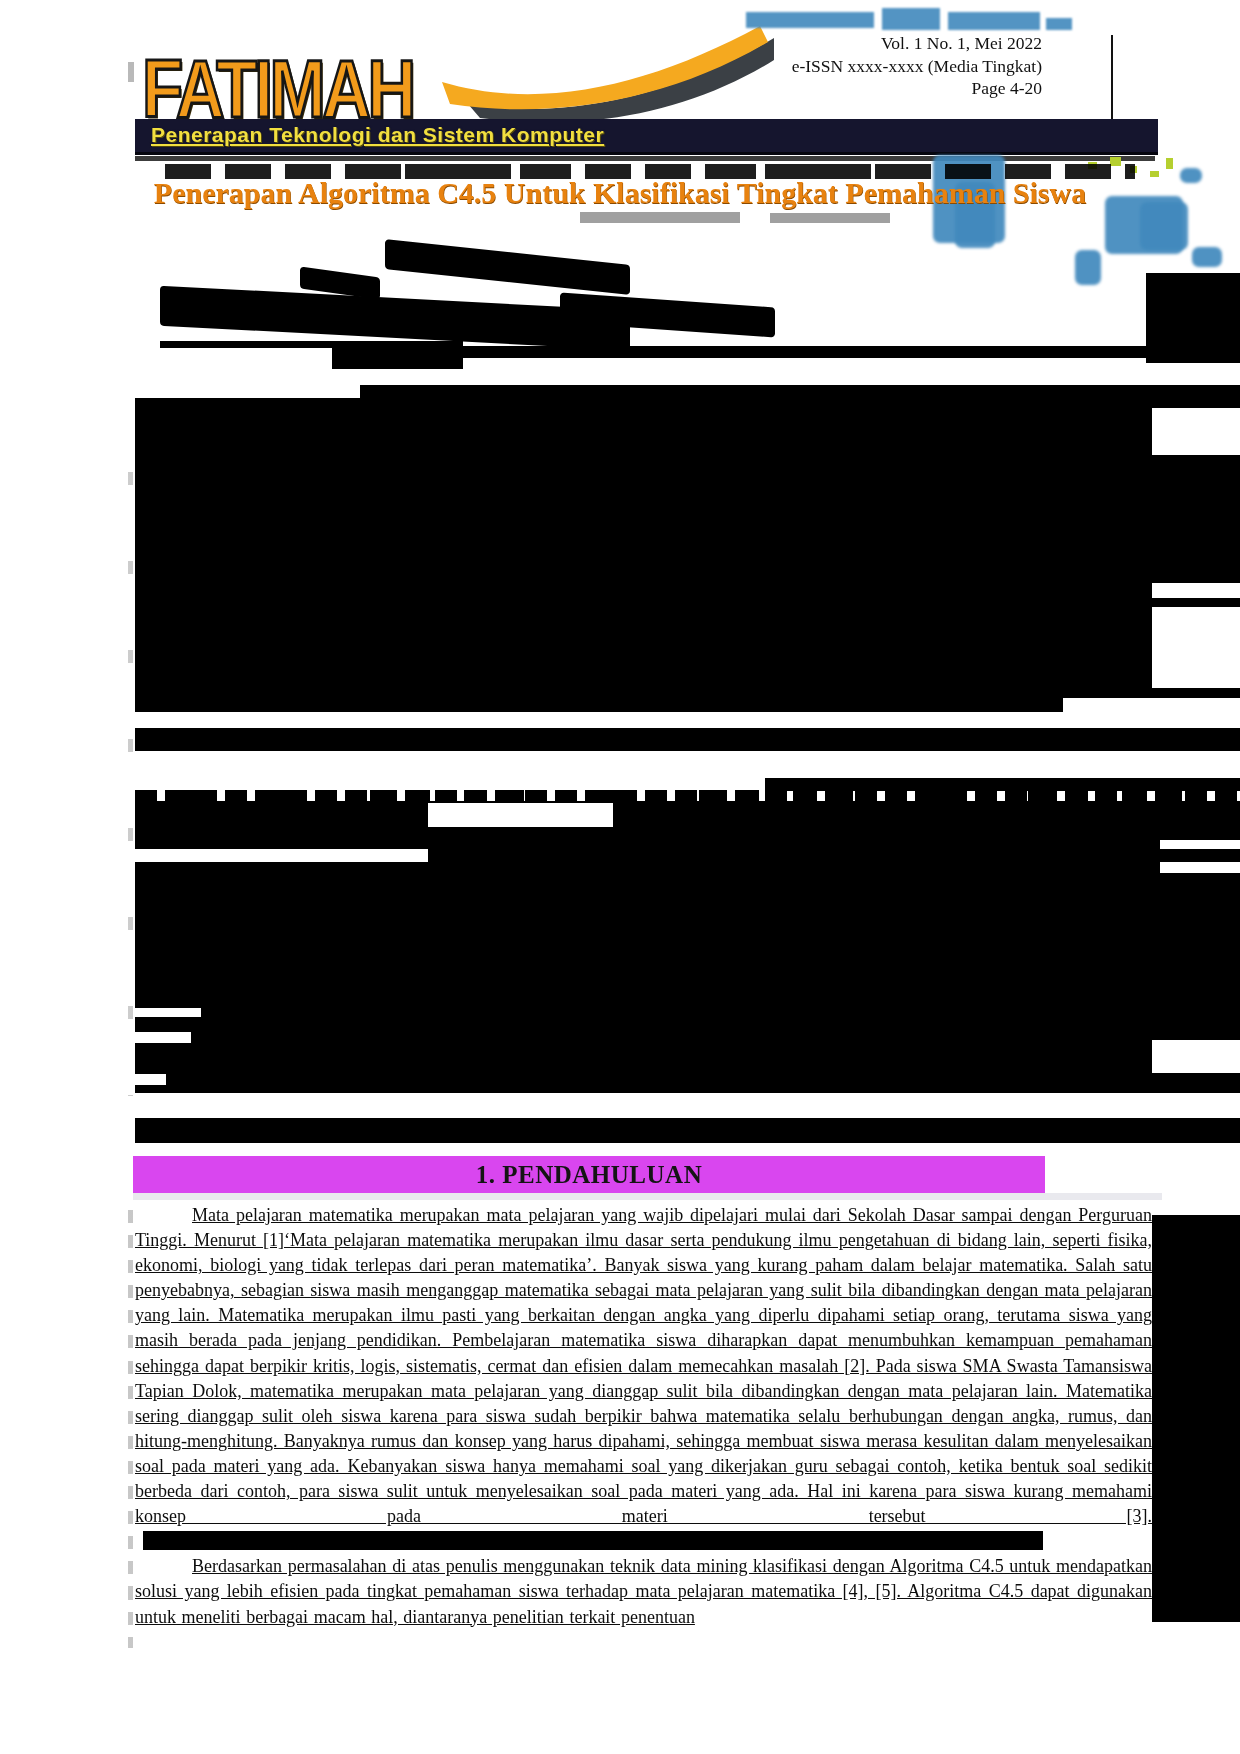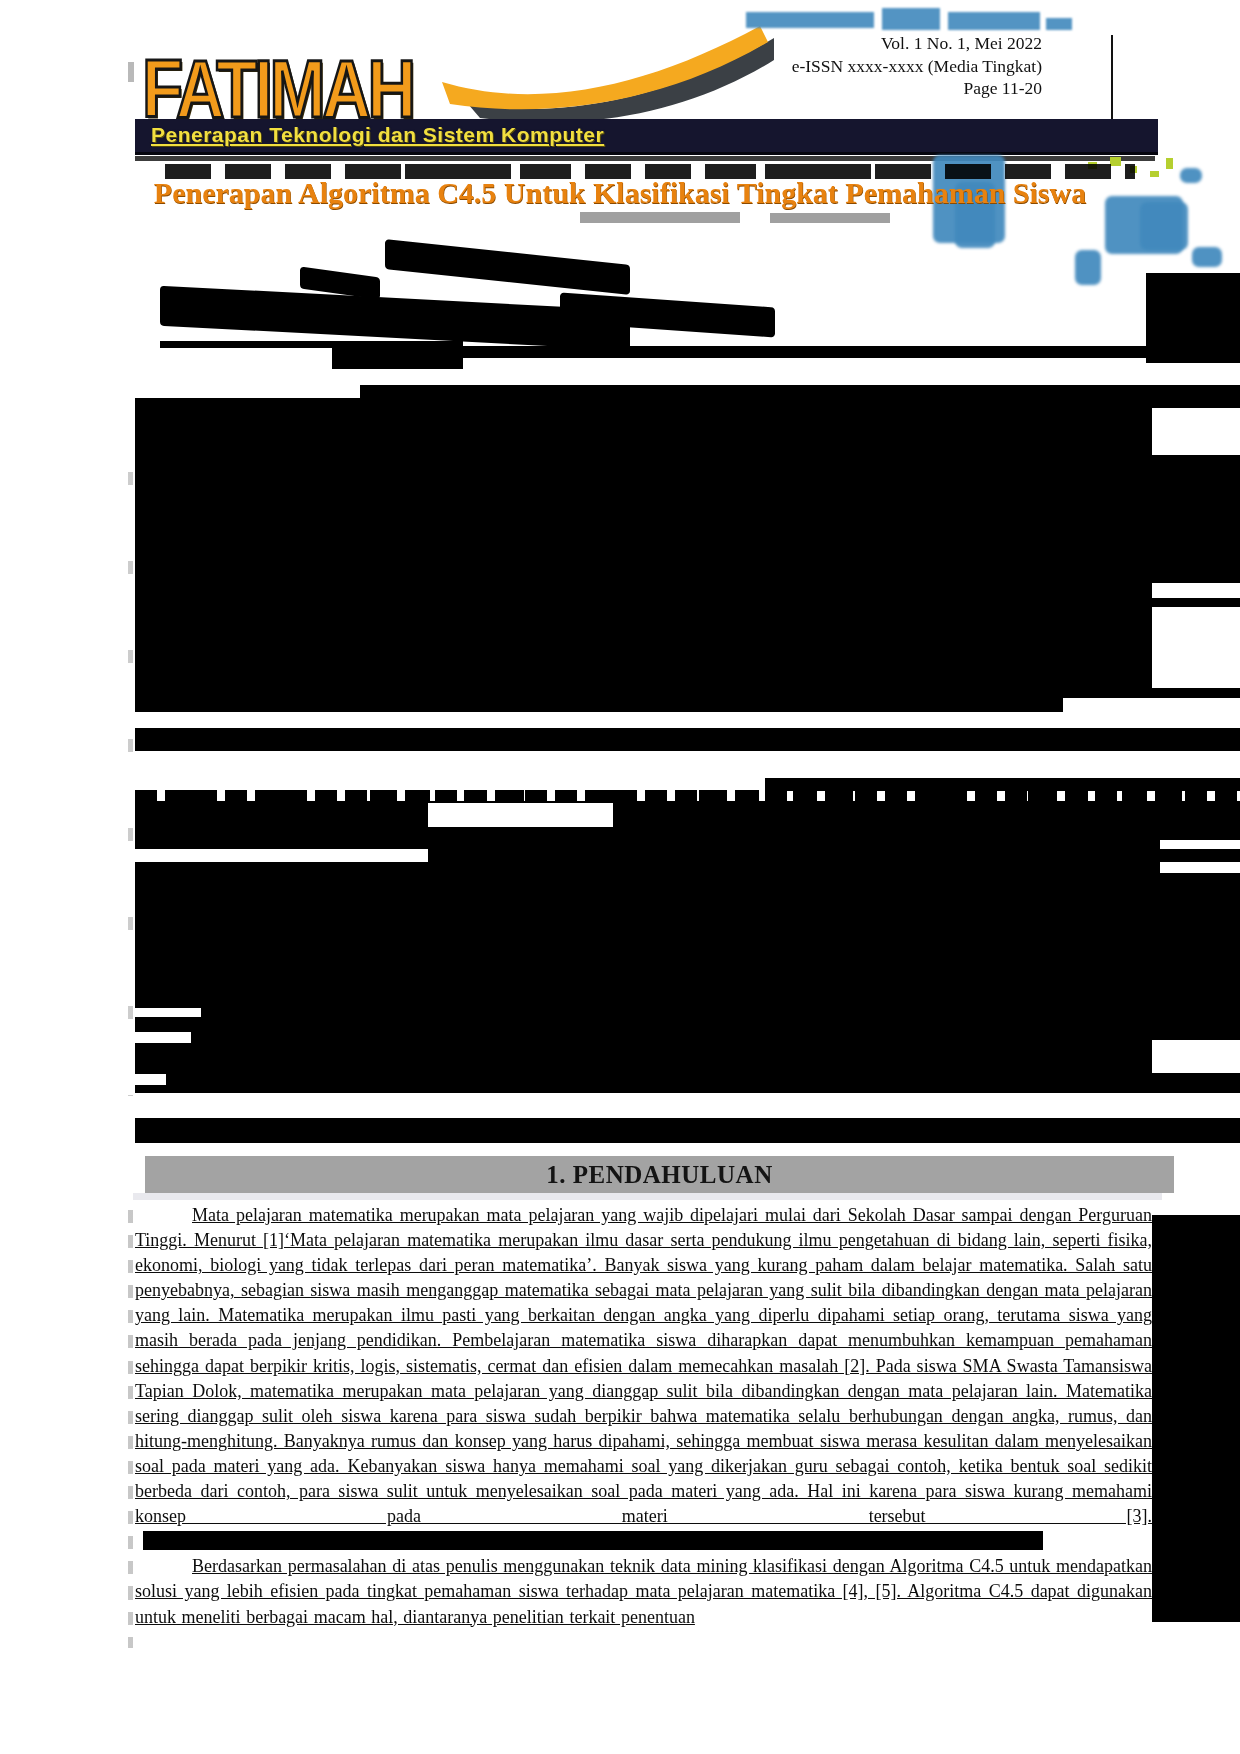--- a/index.html
+++ b/index.html
@@ -41,22 +41,22 @@
 
   
   .rd{position:absolute;background:#000;}
   .wn{position:absolute;background:#fff;}
   .blob{position:absolute;background:#000;border-radius:4px;}
   .frag-row{position:absolute;left:135px;top:790px;width:1105px;height:11px;
       background-image:repeating-linear-gradient(90deg,#000 0 22px,transparent 22px 30px),
                        repeating-linear-gradient(90deg,#000 0 13px,transparent 13px 47px);}
 
   
-  .intro-bar{position:absolute;left:145px;top:1156px;width:1029px;height:37px;
-             background:#a3a3a3;text-align:center;}
+  .intro-bar{position:absolute;left:133px;top:1156px;width:912px;height:37px;
+             background:#d946ef;text-align:center;}
   .intro-bar span{font-weight:700;font-size:25px;line-height:37px;color:#141414;
                   letter-spacing:.5px;}
   .intro-gray{position:absolute;left:133px;top:1193px;width:1029px;height:7px;background:#e9e9ee;}
 
   
   .body-text{position:absolute;left:135px;top:1203px;width:1017px;
              font-size:18px;line-height:25.1px;text-align:justify;color:#0c0c0c;
              word-spacing:.06em;}
   .body-text p{margin:0;text-indent:57px;text-decoration:underline;}
   .rd-inline{display:inline-block;width:900px;height:19px;background:#000;
@@ -81,21 +81,21 @@
   </svg>
 
   <div class="blue-frag" style="left:746px;top:12px;width:128px;height:16px"></div>
   <div class="blue-frag" style="left:882px;top:8px;width:58px;height:22px"></div>
   <div class="blue-frag" style="left:948px;top:12px;width:92px;height:18px"></div>
   <div class="blue-frag" style="left:1046px;top:18px;width:26px;height:12px"></div>
 
   <div class="hdr-meta">
     <div>Vol. 1 No. 1, Mei 2022</div>
     <div>e-ISSN xxxx-xxxx (Media Tingkat)</div>
-    <div>Page 11-20</div>
+    <div>Page 4-20</div>
   </div>
   <div class="hdr-vline"></div>
 
   <div class="tagline-bar">
     <span>Penerapan Teknologi dan Sistem Komputer</span>
   </div>
   <div class="hdr-underline"></div>
 
   <div class="wm" style="left:933px;top:155px;width:72px;height:88px"></div>
   <div class="wm" style="left:955px;top:182px;width:40px;height:66px"></div>

